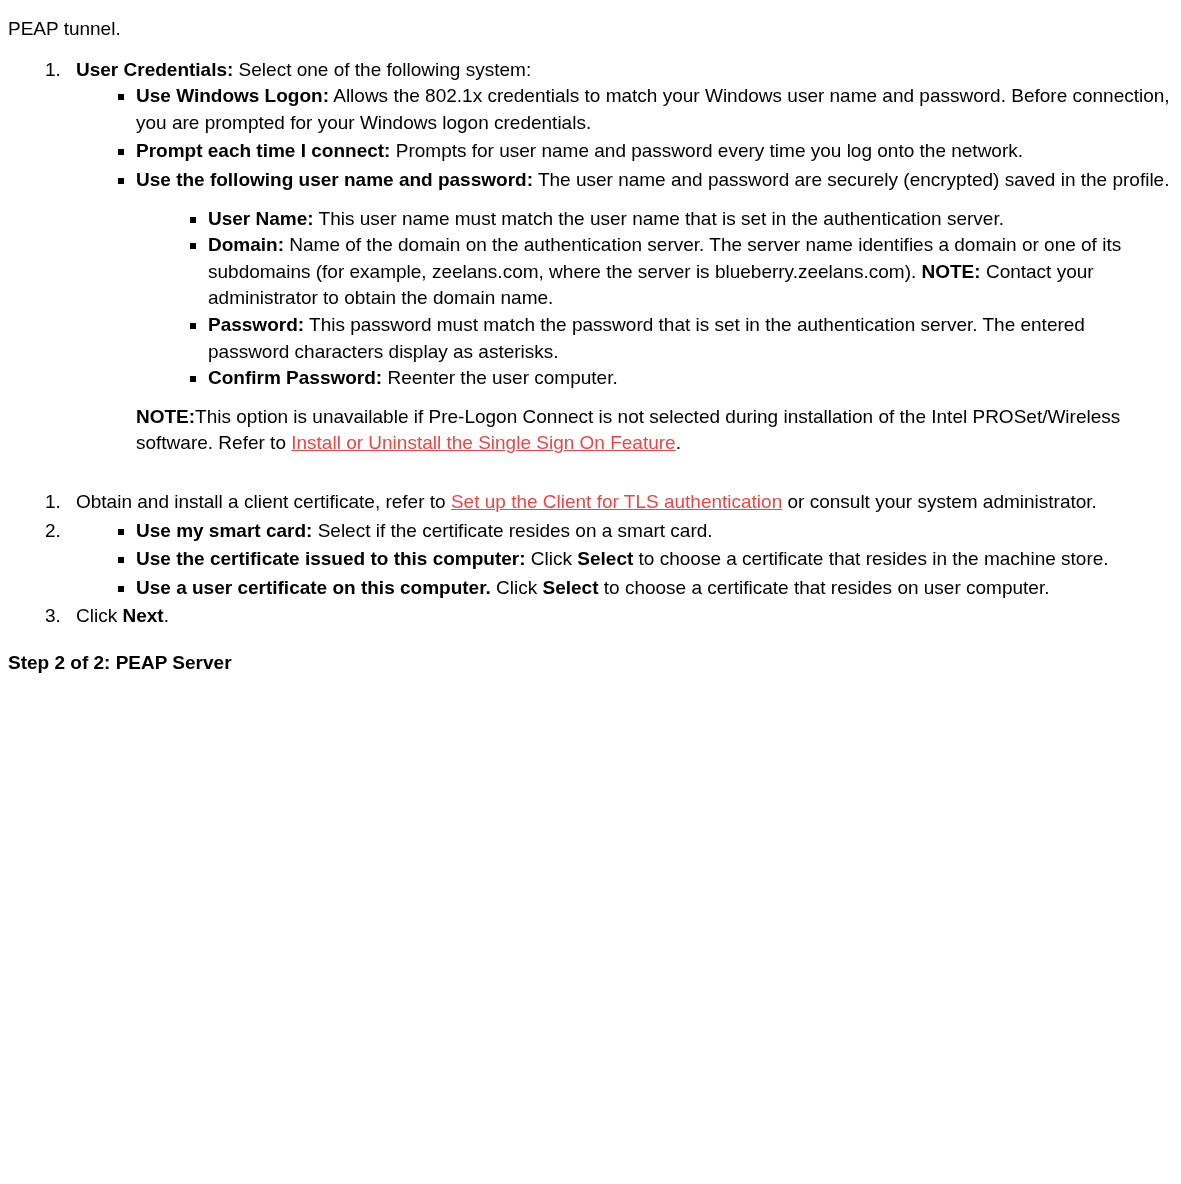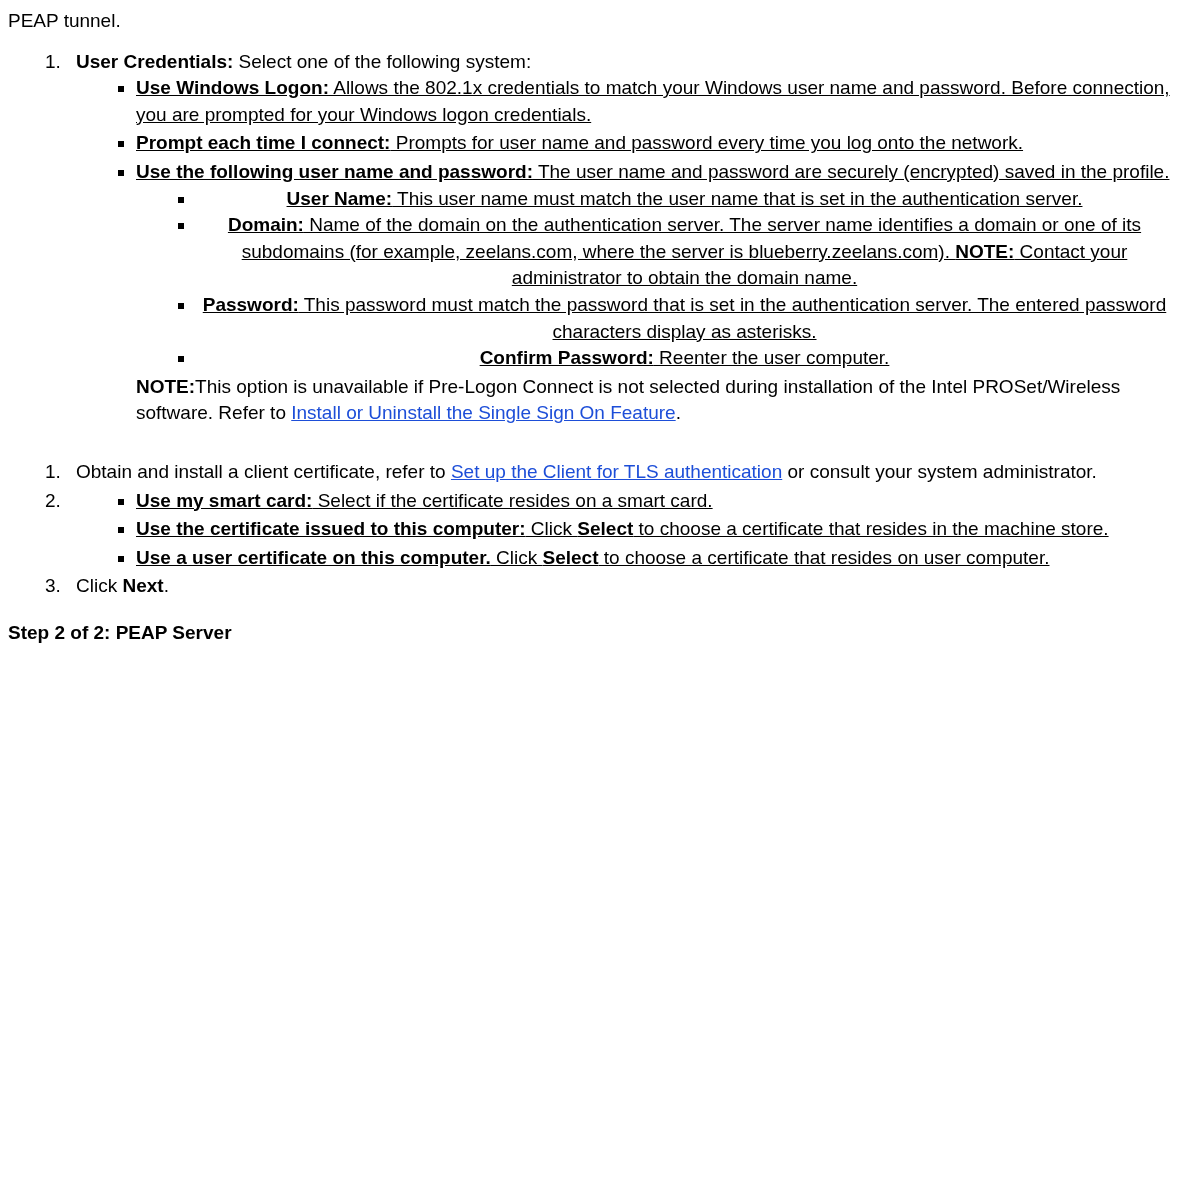--- a/index.html
+++ b/index.html
@@ -6,48 +6,46 @@
     body {
       font-family: Verdana, Geneva, sans-serif;
       font-size: 19px;
       line-height: 1.4;
       margin: 0;
       padding: 0;
       color: #000;
       background: #fff;
       width: 1181px;
     }
-    .content { padding: 8px 8px; }
+    .content { padding: 16px 8px; }
     p { margin: 0 0 14px 0; }
     .para-top { margin-top: 0; }
     ol.main-list {
       margin: 0 0 14px 0;
       padding-left: 58px;
     }
     ol.main-list > li {
       padding-left: 10px;
       margin-bottom: 2px;
     }
     ul.sq {
       list-style: square;
       margin: 0;
       padding-left: 60px;
-      text-decoration: underline;
     }
     ul.sq > li { margin-bottom: 2px; }
     ul.sq2 {
       list-style: square;
-      margin: 0;
+      margin: 12px;
       padding-left: 60px;
-      text-align: center;
     }
     .note-block { margin-left: 0; }
     b { font-weight: bold; }
     a.doclink {
-      color: #1d4ed8;
+      color: #ef4444;
       text-decoration: underline;
     }
     .spacer { height: 18px; }
     .step-heading { font-weight: bold; margin-top: 20px; }
   </style>
 </head>
 <body>
 
 <div class="content">
   <p class="para-top">PEAP tunnel.</p>

